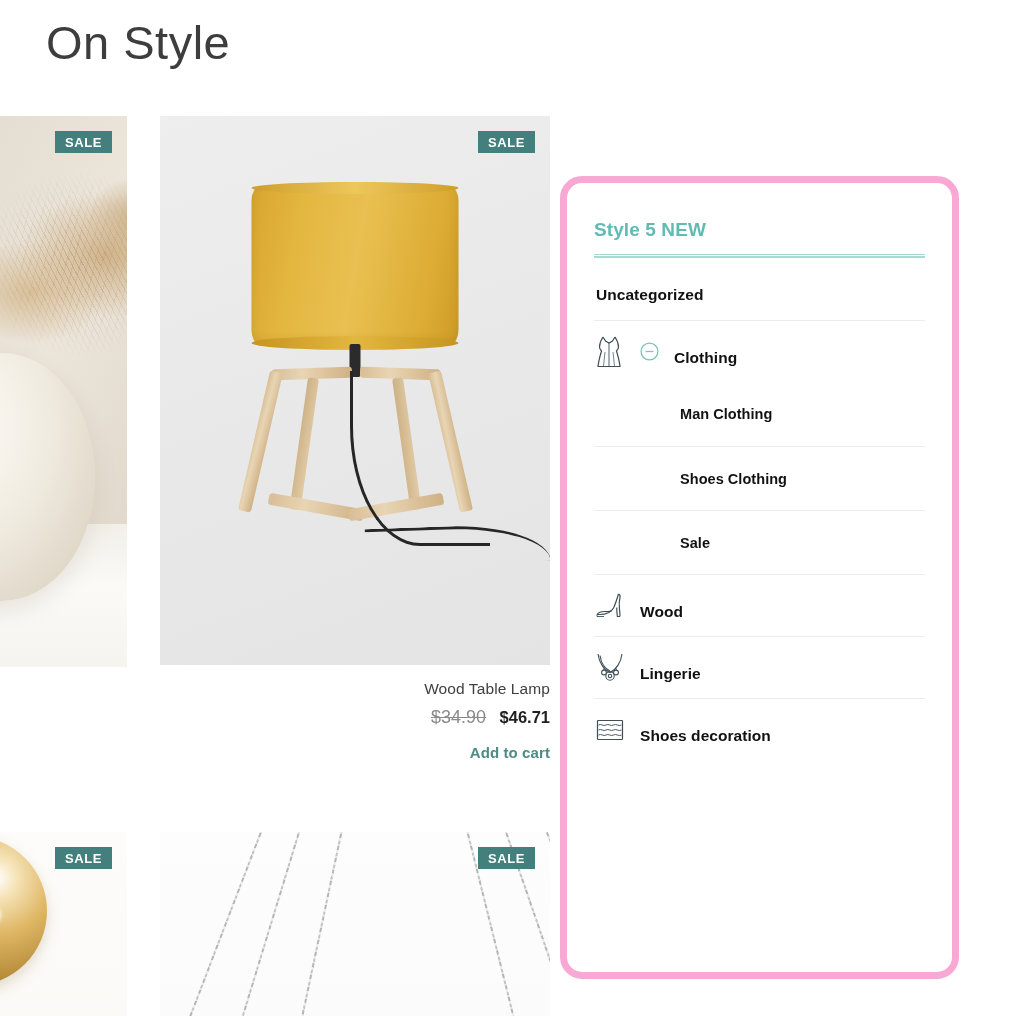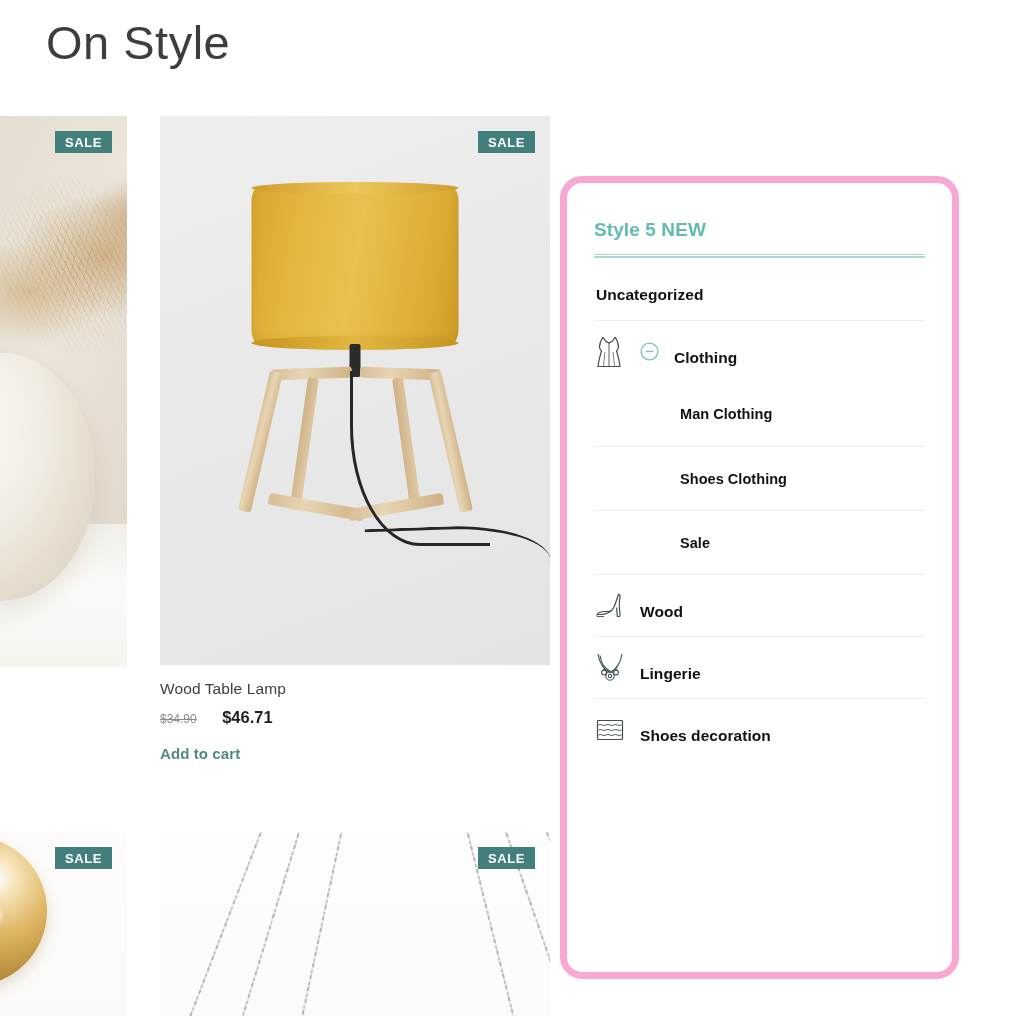--- a/index.html
+++ b/index.html
@@ -227,39 +227,39 @@
   .ch4 { left: 300px; transform: rotate(-14deg); }
   .ch5 { left: 336px; transform: rotate(-19deg); }
   .ch6 { left: 374px; transform: rotate(-24deg); }
 
   
   .product-meta {
     position: absolute;
     left: 160px;
     top: 678px;
     width: 390px;
-    text-align: left;
+    text-align: right;
   }
   .product-name {
     font-size: 15.5px;
     color: #3f3f3f;
     font-weight: 400;
     letter-spacing: .1px;
     line-height: 22px;
   }
   .price-row {
     margin-top: 6px;
     line-height: 22px;
     white-space: nowrap;
   }
   .price-old {
-    font-size: 12px;
+    font-size: 18px;
     color: #8b8b8b;
     text-decoration: line-through;
-    margin-right: 21px;
+    margin-right: 9px;
   }
   .price-new {
     font-size: 16.5px;
     color: #1f1f1f;
     font-weight: 700;
   }
   .add-to-cart {
     display: inline-block;
     margin-top: 15px;
     font-size: 15px;

